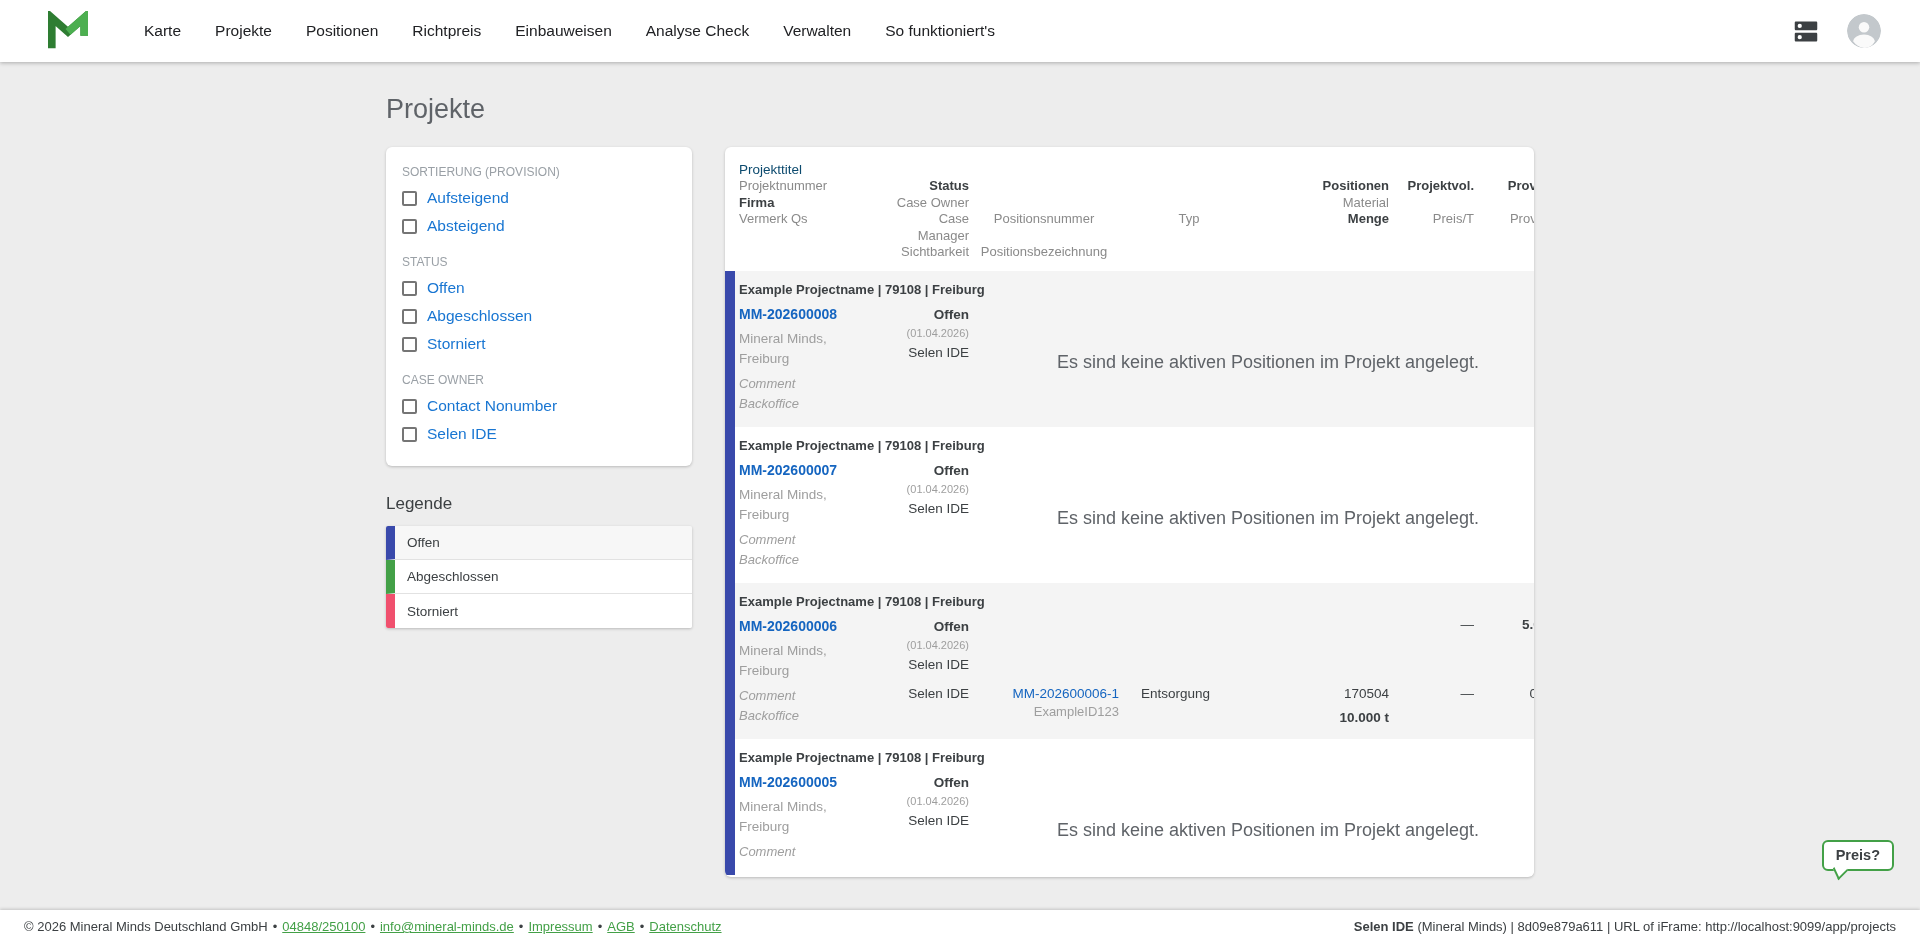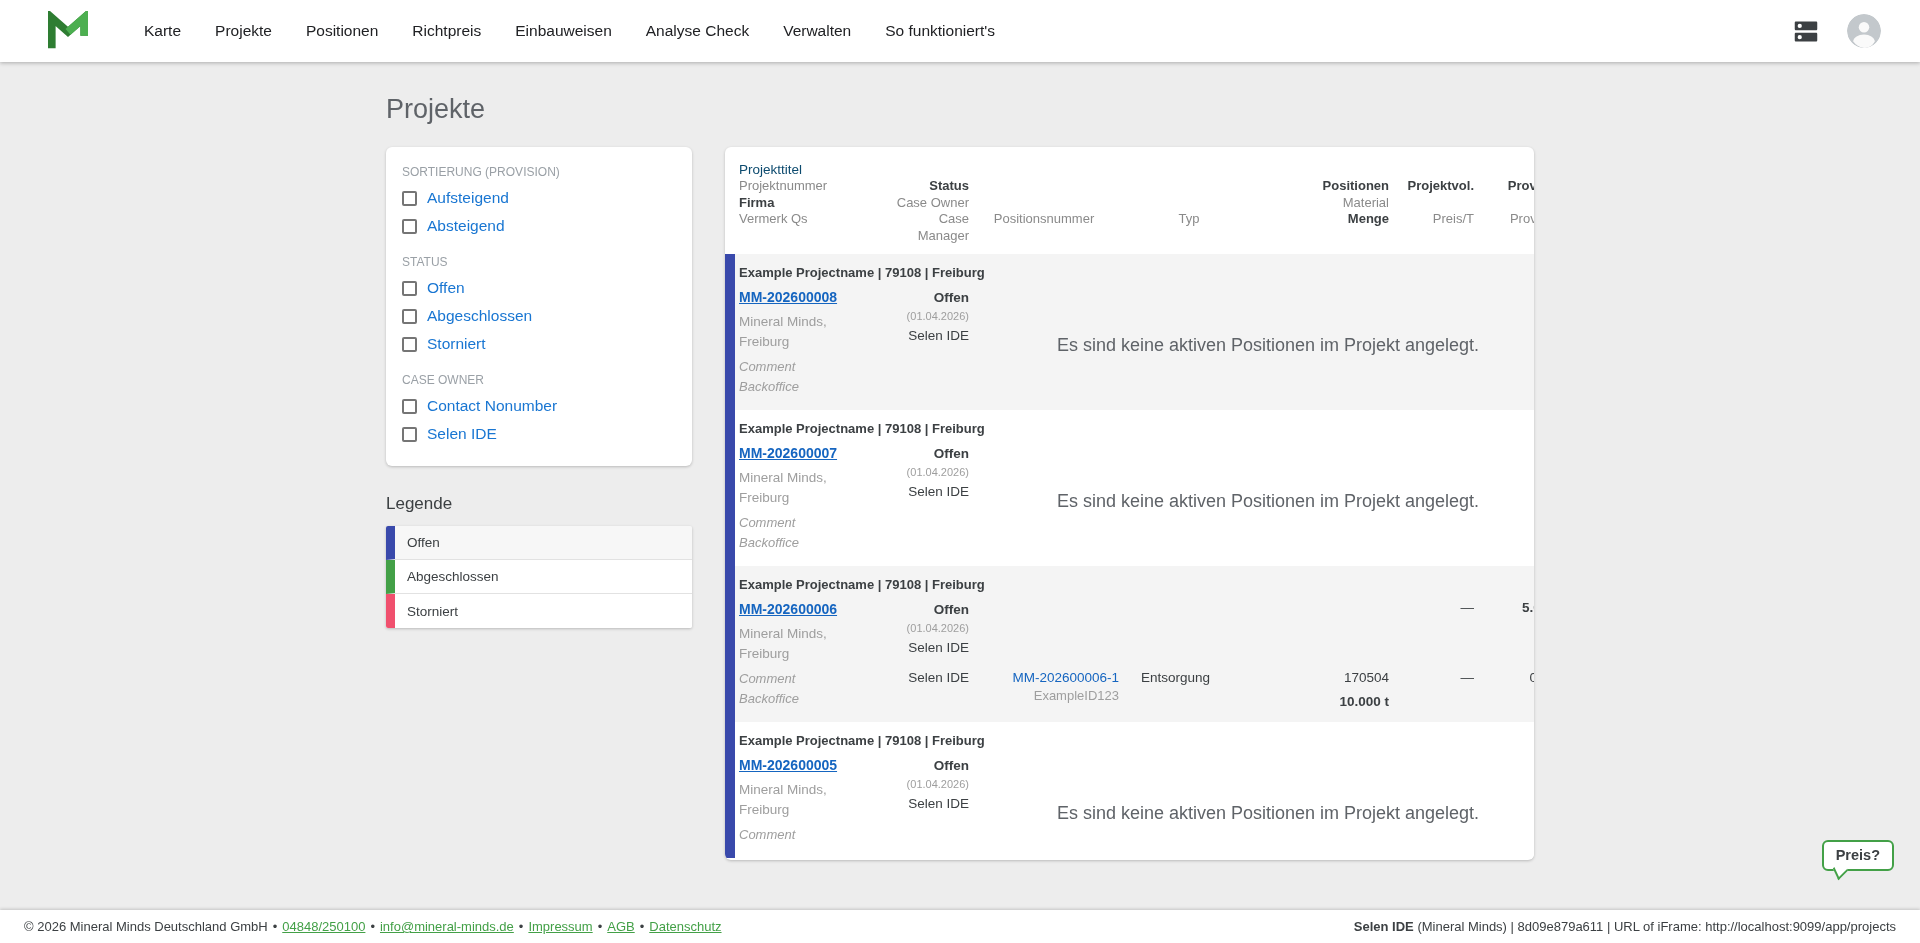--- a/index.html
+++ b/index.html
@@ -81,21 +81,21 @@
   .c5{grid-column:5} .c6{grid-column:6} .c7{grid-column:7}
   .ar{text-align:right} .ac{text-align:center}
   .b{font-weight:bold; color:#3c4043}
 
   .project-row { border-left:10px solid #3949ab; padding:9px 8px 13px 4px; background:#fff; }
   .project-row.alt { background:#f4f4f4; }
   .row-title { font-size:13px; font-weight:bold; color:#3c4043; margin:2px 0 8px; }
   .row-grid { }
   .two-track { grid-template-rows:auto auto; }
   .cell-project { grid-column:1; grid-row:1 / span 2; }
-  .proj-number { display:inline-block; color:#1565c0; font-weight:bold; font-size:14px; margin-bottom:7px;text-decoration:underline; }
+  .proj-number { display:inline-block; color:#1565c0; font-weight:bold; font-size:14px; margin-bottom:7px; }
   .company div { color:#9e9e9e; font-size:13.5px; line-height:20px; }
   .note { color:#9e9e9e; font-size:13px; font-style:italic; line-height:20px; }
   .note.first { margin-top:5px; }
   .cell-status { grid-column:2; grid-row:1; text-align:right; }
   .status-name { font-weight:bold; color:#3c4043; font-size:13.5px; }
   .status-date { font-size:11px; color:#9e9e9e; }
   .owner { font-size:13.5px; color:#3c4043; margin-top:4px; }
   .empty-msg { grid-column:3 / 8; grid-row:1; align-self:center; text-align:center;
                font-size:18px; color:#5f6368; padding-bottom:8px;margin-top:47px; }
   .total-dash { grid-column:6; grid-row:1; text-align:right; font-size:13.5px; color:#3c4043; }
@@ -257,20 +257,25 @@
           </div>
           <div class="grid7">
             <div class="c1">Vermerk Qs</div>
             <div class="c2 ar">Case Manager</div>
             <div class="c3 ac">Positionsnummer</div>
             <div class="c4 ac">Typ</div>
             <div class="c5 ar b">Menge</div>
             <div class="c6 ar">Preis/T</div>
             <div class="c7 ar">Provision/</div>
           </div>
+          <div class="grid7">
+            <div class="c2 ar">Sichtbarkeit</div>
+            <div class="c3 ac">Positionsbezeichnung</div>
+            <div class="c7 ar">T</div>
+          </div>
         </div>
 
         <div class="project-row alt" style="border-left-color: rgb(57, 73, 171);">
           <div class="row-title">Example Projectname | 79108 | Freiburg</div>
           <div class="grid7 row-grid">
             <div class="cell-project">
               <a class="proj-number">MM-202600008</a>
               <div class="company">
                 <div>Mineral Minds,</div>
                 <div>Freiburg</div>

